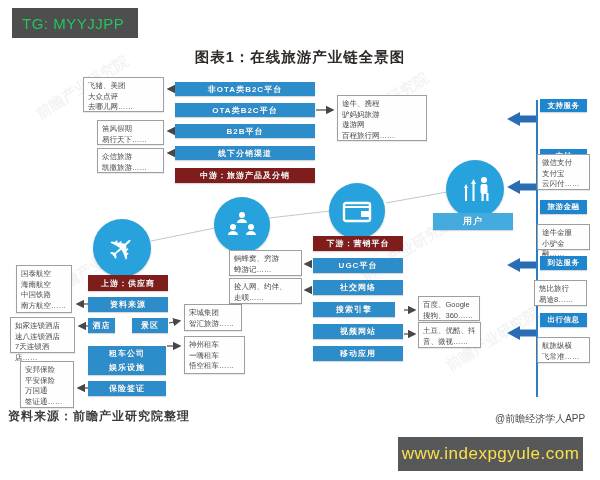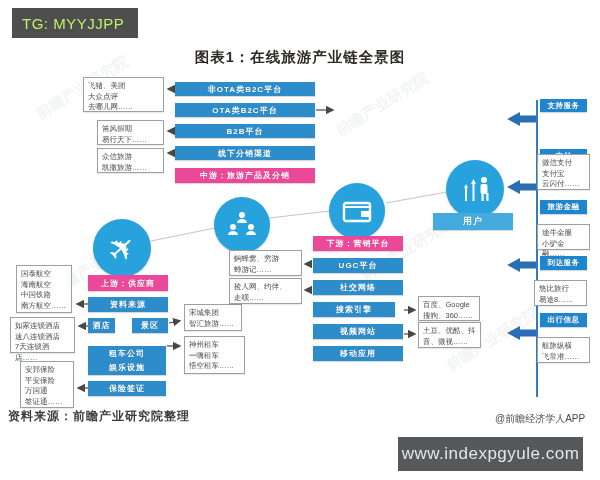--- a/index.html
+++ b/index.html
@@ -1,33 +1,33 @@
 <!DOCTYPE html>
 <html><head>
 <meta charset="utf-8">
 <style>
   html,body{margin:0;padding:0;background:#e8e8e8;}
   .stage{position:relative;width:600px;height:480px;background:#ffffff;overflow:hidden;
          font-family:"Liberation Sans","DejaVu Sans",sans-serif;}
   .abs{position:absolute;box-sizing:border-box;}
-  .tgbox{background:#4e4e4e;color:#bef264;font-size:15px;display:flex;align-items:center;padding-left:10px;letter-spacing:.5px;}
+  .tgbox{background:#4e4e4e;color:#22c55e;font-size:15px;display:flex;align-items:center;padding-left:10px;letter-spacing:.5px;}
   .title{font-weight:bold;font-size:14.5px;color:#2e2a28;text-align:center;letter-spacing:1px;}
   .bluebox{background:#2d8dcb;color:#fff;font-weight:bold;font-size:8px;display:flex;align-items:center;justify-content:center;
            letter-spacing:1px;text-shadow:0 0 1px rgba(0,0,0,.25);box-shadow:0 1px 1px rgba(0,0,0,.15);}
-  .bluebox.hdr{background:#ec4899;}
+  .bluebox.hdr{background:#7f1d1d;}
   .bluebox.rt{background:#1e86cf;font-size:7.5px;letter-spacing:.5px;}
   .bluebox.user{background:#45aadd;font-size:9px;}
   .whitebox{background:#fefefe;border:1px solid #9aa0a6;color:#4a4a4a;font-size:7.5px;line-height:1.4;
             padding:3px 4px;white-space:pre-line;box-shadow:0 1px 1px rgba(0,0,0,.08);}
   .circle{border-radius:50%;background:#27a2dc;display:flex;align-items:center;justify-content:center;
           box-shadow:0 1px 2px rgba(0,0,0,.2);}
   .plane{color:#fff;font-family:"DejaVu Sans",sans-serif;font-size:33px;transform:rotate(-42deg);line-height:1;}
   .src{font-weight:bold;font-size:12px;color:#3c3c3c;letter-spacing:1px;}
   .credit{font-size:10px;color:#4a4a4a;}
-  .wmbar{background:#57585a;color:#e5e5e5;font-size:17px;display:flex;align-items:center;justify-content:center;letter-spacing:.5px;}
+  .wmbar{background:#57585a;color:#fde047;font-size:17px;display:flex;align-items:center;justify-content:center;letter-spacing:.5px;}
   .ghost{color:#9aa2a8;opacity:.12;font-size:15px;font-weight:bold;transform:rotate(-32deg);white-space:nowrap;pointer-events:none;}
   svg.wire{position:absolute;left:0;top:0;z-index:0;}
   .abs{z-index:1;}
 </style>
 </head>
 <body>
 
 <div class="stage">
 
   <div class="abs ghost" style="left:30px;top:78px;z-index:0;">前瞻产业研究院</div>
@@ -84,20 +84,24 @@
   <div class="abs bluebox" style="left:175px;top:146px;width:140px;height:14px;">线下分销渠道</div>
   <div class="abs bluebox hdr" style="left:175px;top:168px;width:140px;height:15px;">中游：旅游产品及分销</div>
 
   <div class="abs whitebox" style="left:83px;top:77px;width:81px;height:35px;">飞猪、美团
 大众点评
 去哪儿网……</div>
   <div class="abs whitebox" style="left:97px;top:120px;width:67px;height:25px;">笛风假期
 易行天下……</div>
   <div class="abs whitebox" style="left:97px;top:148px;width:67px;height:25px;">众信旅游
 凯撒旅游……</div>
+  <div class="abs whitebox" style="left:337px;top:95px;width:90px;height:46px;">途牛、携程
+驴妈妈旅游
+遨游网
+百程旅行网……</div>
 
   <div class="abs circle" style="left:93px;top:219px;width:58px;height:58px;">
     <span class="plane">✈</span>
   </div>
   <div class="abs bluebox hdr" style="left:88px;top:275px;width:80px;height:16px;">上游：供应商</div>
   <div class="abs bluebox" style="left:88px;top:297px;width:80px;height:15px;">资料来源</div>
   <div class="abs bluebox" style="left:88px;top:318px;width:27px;height:15px;">酒店</div>
   <div class="abs bluebox" style="left:132px;top:318px;width:36px;height:15px;">景区</div>
   <div class="abs bluebox" style="left:88px;top:346px;width:78px;height:15px;">租车公司</div>
   <div class="abs bluebox" style="left:88px;top:360px;width:78px;height:15px;">娱乐设施</div>

